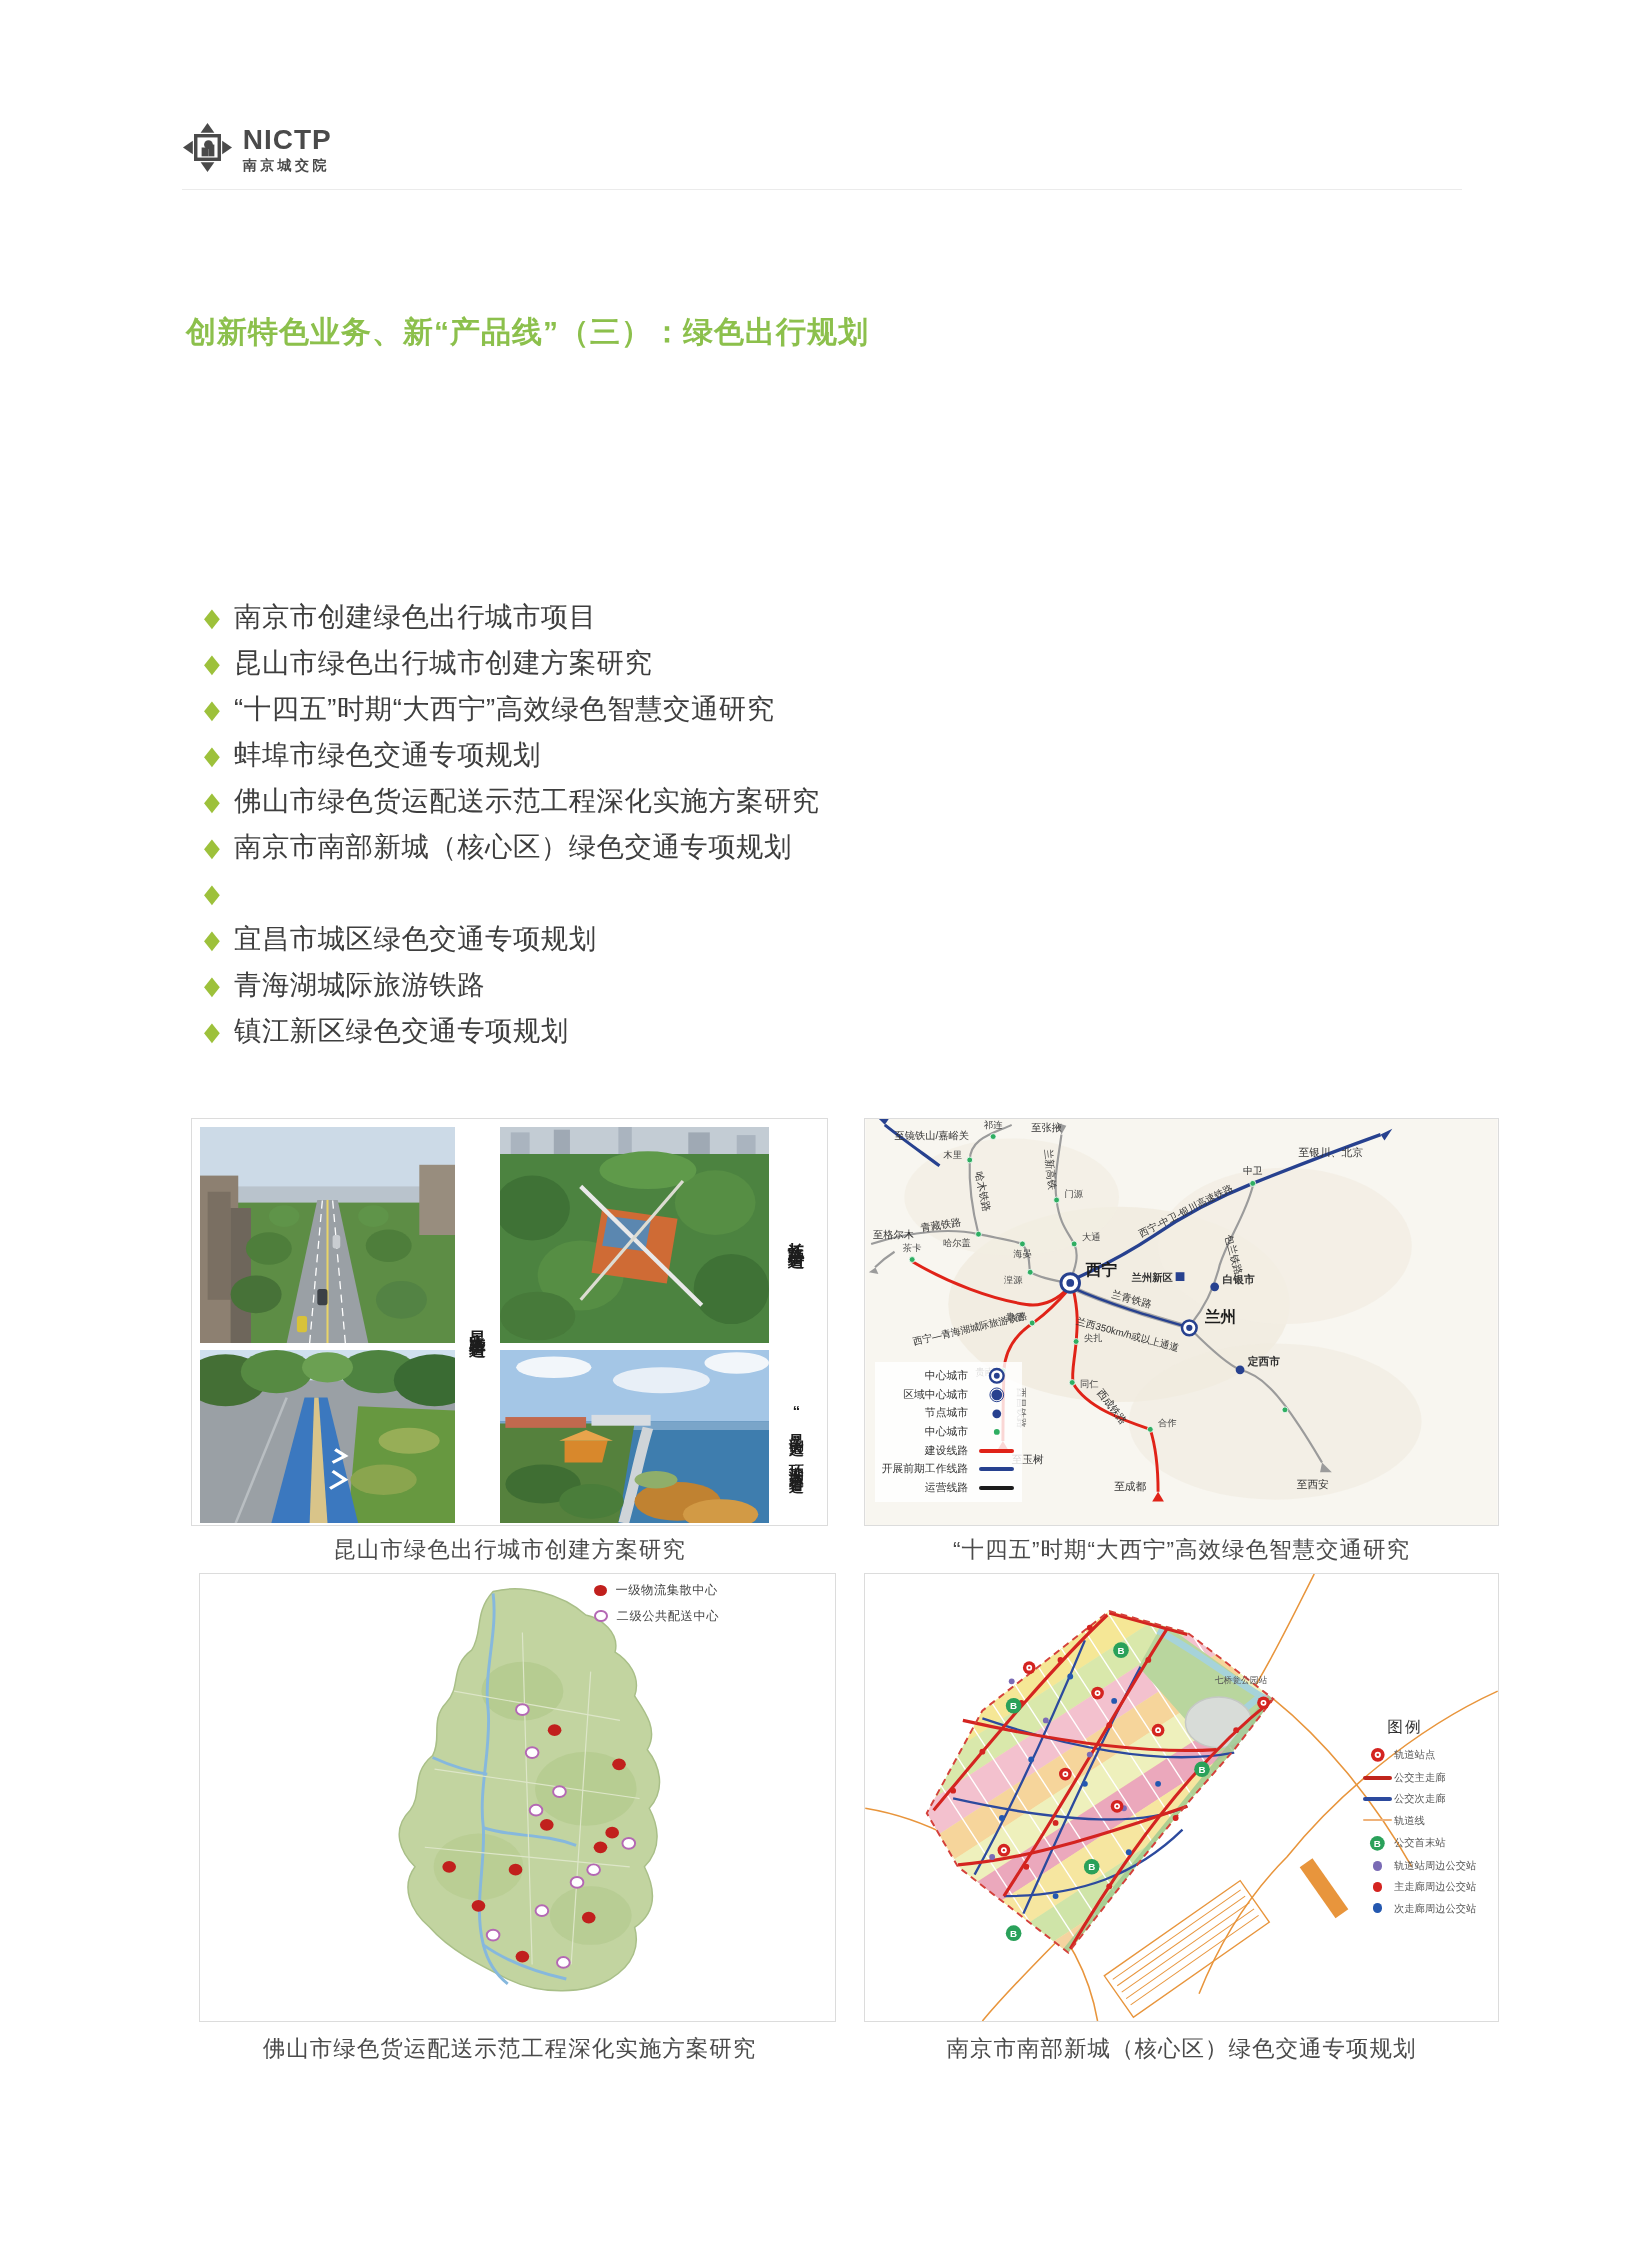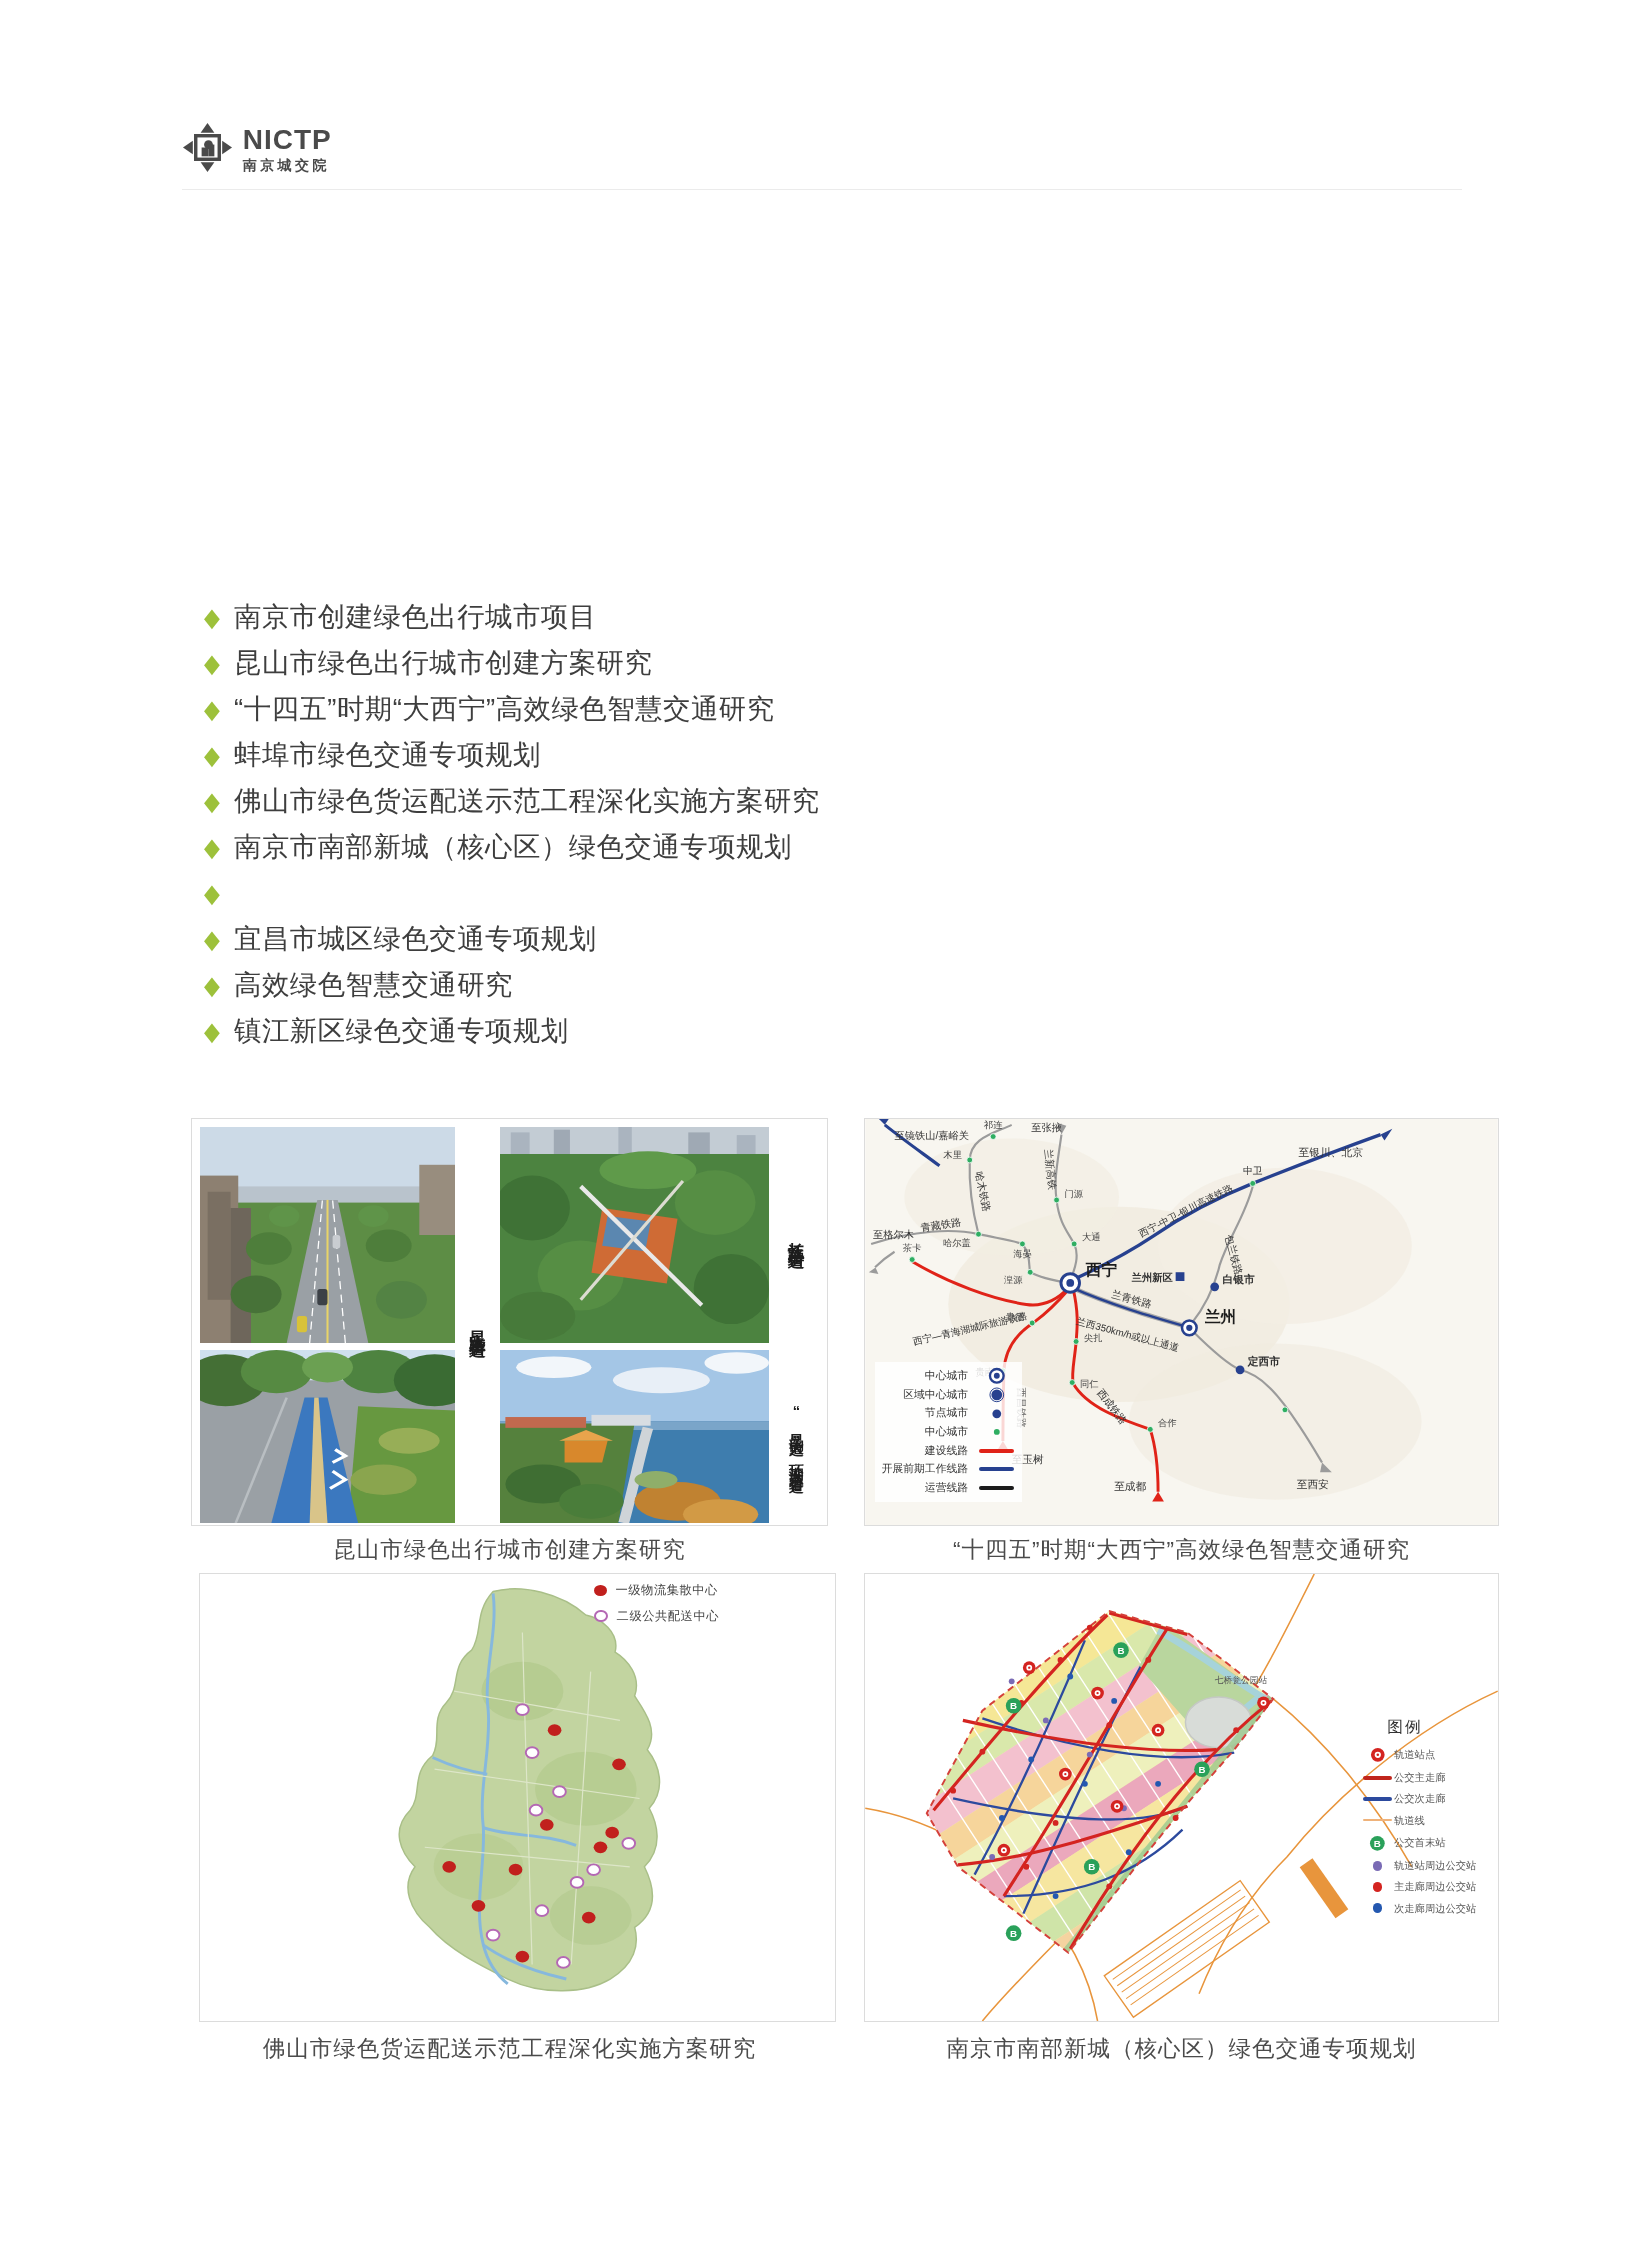--- a/index.html
+++ b/index.html
@@ -71,20 +71,21 @@
       <rect x="20" y="26" width="7" height="9" fill="#4a4a4a"></rect>
       <rect x="27" y="23" width="6" height="12" fill="#4a4a4a"></rect>
     </svg>
     <div class="logo-text">
       <div class="brand">NICTP</div>
       <div class="brand-sub">南京城交院</div>
     </div>
   </div>
   <div class="header-rule"></div>
 
+  <h1 class="heading">创新特色业务、新“产品线”（三）：绿色出行规划</h1>
 
   <ul class="projects">
     <li>
         <span class="diamond">◆</span>
         <span>南京市创建绿色出行城市项目</span>
       </li>
     <li>
         <span class="diamond">◆</span>
         <span>昆山市绿色出行城市创建方案研究</span>
       </li>
@@ -106,21 +107,21 @@
       </li>
     <li>
         <span class="diamond">◆</span>
       </li>
     <li>
         <span class="diamond">◆</span>
         <span>宜昌市城区绿色交通专项规划</span>
       </li>
     <li>
         <span class="diamond">◆</span>
-        <span>高效绿色智慧交通研究</span>
+        <span>青海湖城际旅游铁路</span>
       </li>
     <li>
         <span class="diamond">◆</span>
         <span>镇江新区绿色交通专项规划</span>
       </li>
   </ul>
 
   <div class="panel photo-grid" style="left:191px;top:1118px;width:637px;height:408px;">
     <div class="photo" style="grid-column:1;grid-row:1;">
       <svg viewBox="0 0 100 80" preserveAspectRatio="none">

